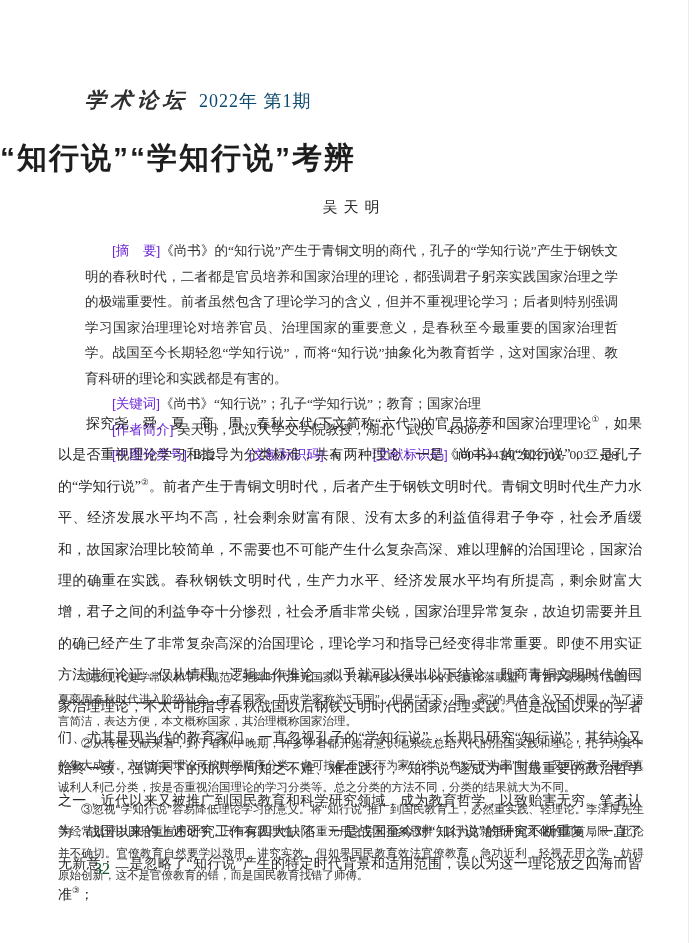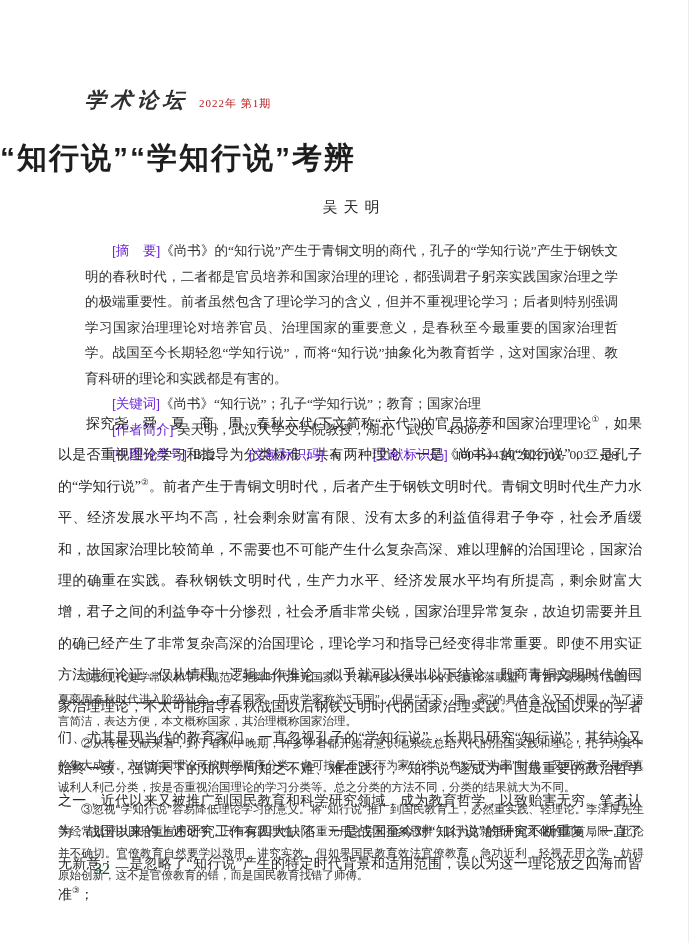--- a/index.html
+++ b/index.html
@@ -23,21 +23,21 @@
     display:flex;align-items:baseline;gap:10px;
     white-space:nowrap;
   }
   .journal-name{
     font-family:"DejaVu Serif","Liberation Serif",serif;
     font-style:italic;font-weight:700;
     font-size:21px;letter-spacing:5px;color:#2f2f2f;
     transform:skewX(-4deg);
   }
   .journal-issue{
-    font-size:11px;color:#b91c1c;letter-spacing:1px;
+    font-size:18px;color:#0c4a6e;letter-spacing:1px;
   }
   
   .article-title{
     margin:0;padding:0;
     position:absolute;left:0;right:0;top:138px;
     text-align:left;
     font-family:Liberation Sans, sans-serif;
     font-weight:700;font-size:30px;letter-spacing:2px;color:#1d1d1d;
   }
   .article-author{

